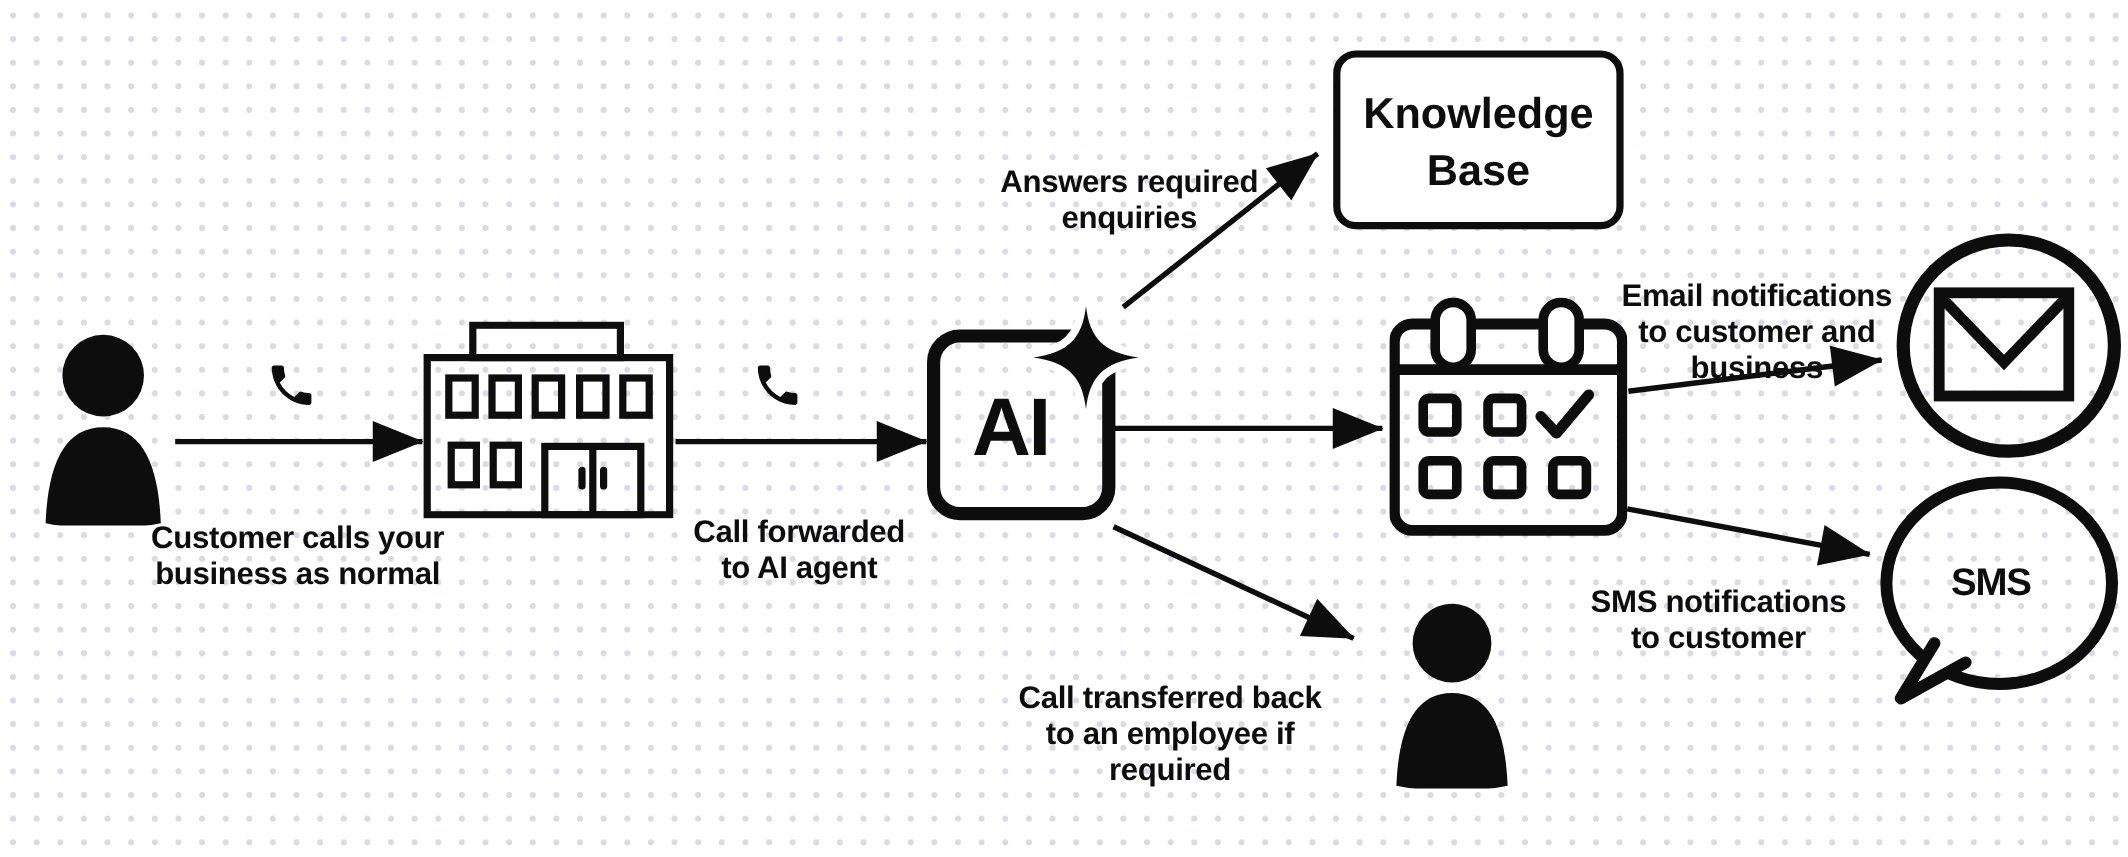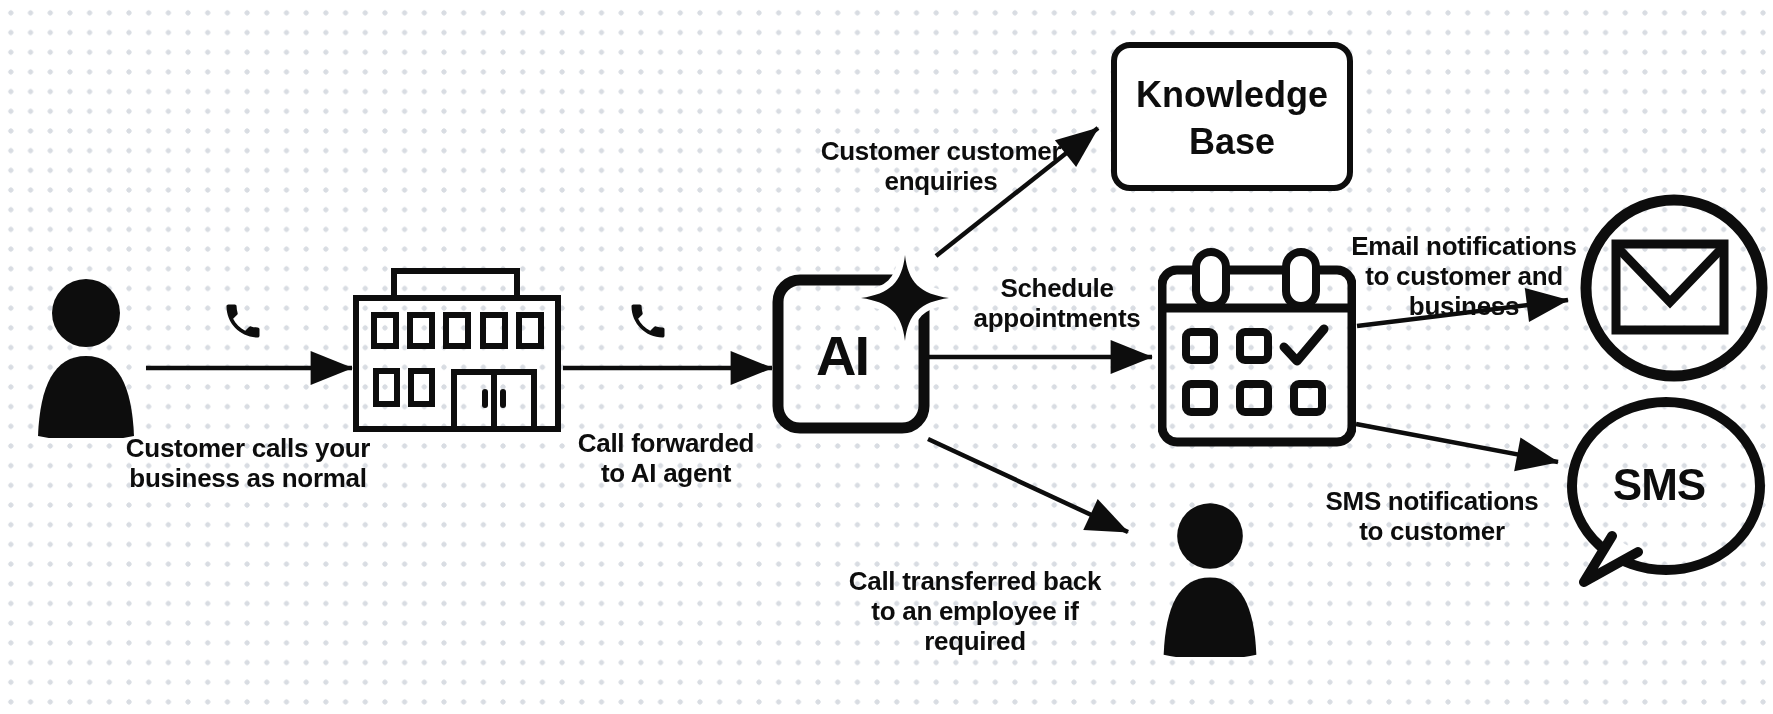--- a/index.html
+++ b/index.html
@@ -27,26 +27,26 @@
     white-space: pre-line;
     color: var(--ink);
     letter-spacing: -0.3px;
   }
   .label-kb {
     font-size: 36px;
     line-height: 47px;
     letter-spacing: 0;
   }
   .label-ai {
-    font-size: 56px;
+    font-size: 68px;
     line-height: 88px;
     letter-spacing: -2px;
   }
   .label-sms {
-    font-size: 44px;
+    font-size: 32px;
     line-height: 52px;
     letter-spacing: -1px;
   }
 </style>
 </head>
 <body>
 
 <div class="canvas">
 
   <svg class="layer" width="1773" height="714" viewBox="0 0 1773 714">
@@ -144,24 +144,22 @@
     <g fill="#0d0d0d">
       <circle cx="58" cy="37" r="34"></circle>
       <path d="M10,160 C12,110 26,80 58,80 C90,80 104,110 106,160 Q58,170 10,160 Z"></path>
     </g>
   </svg>
 
   <div class="label" style="left:88px;  top:433px; width:320px;">Customer calls your
 business as normal</div>
   <div class="label" style="left:516px; top:428px; width:300px;">Call forwarded
 to AI agent</div>
-  <div class="label" style="left:781px; top:136px; width:320px;">Customer customer
+  <div class="label" style="left:781px; top:136px; width:320px;">Answers required
 enquiries</div>
-  <div class="label" style="left:907px; top:273px; width:300px;">Schedule
-appointments</div>
   <div class="label" style="left:1304px; top:231px; width:320px;">Email notifications
 to customer and
 business</div>
   <div class="label" style="left:805px; top:566px; width:340px;">Call transferred back
 to an employee if
 required</div>
   <div class="label" style="left:1272px; top:486px; width:320px;">SMS notifications
 to customer</div>
 
 </div>

